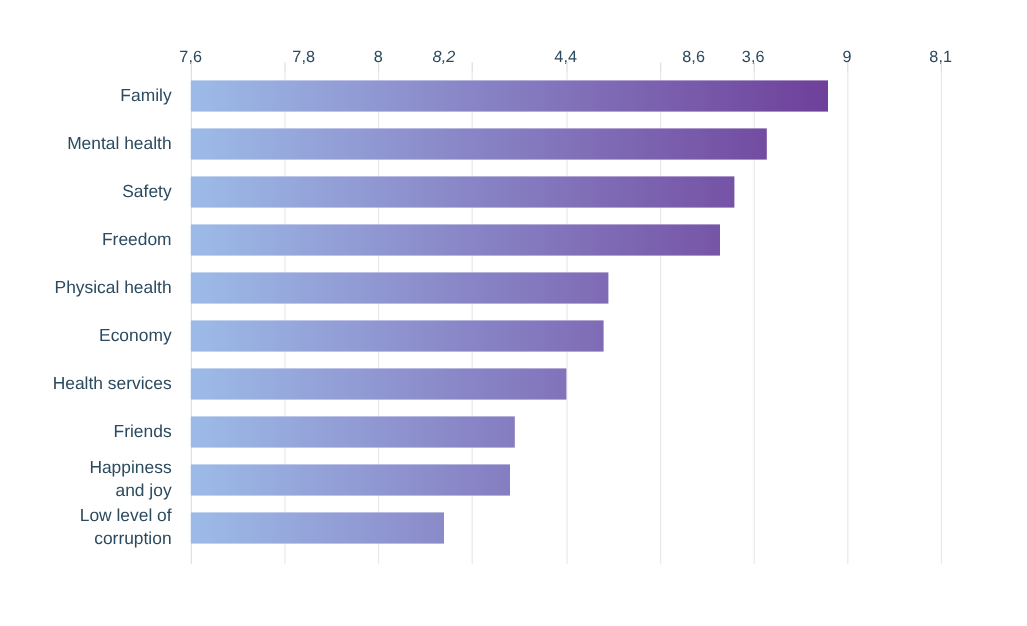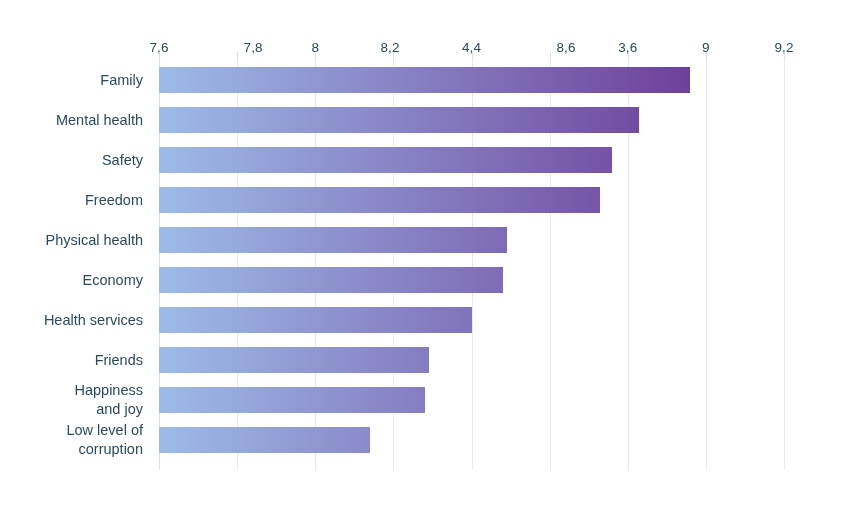--- a/index.html
+++ b/index.html
@@ -106,31 +106,31 @@
 
 <div id="chart-root">
 
   <div id="x-axis">
       <div class="tick-label" style="left: 159px;">7,6</div>
       <div class="tick-mark" style="left: 159px;"></div>
       <div class="tick-label" style="left: 237.125px; margin-left: 16px;">7,8</div>
       <div class="tick-mark" style="left: 237.125px;"></div>
       <div class="tick-label" style="left: 315.25px;">8</div>
       <div class="tick-mark" style="left: 315.25px;"></div>
-      <div class="tick-label" style="left: 390px;">8,2</div>
+      <div class="tick-label" style="left: 370px; font-style: italic;">8,2</div>
       <div class="tick-mark" style="left: 393.375px;"></div>
       <div class="tick-label" style="left: 471.5px;">4,4</div>
       <div class="tick-mark" style="left: 471.5px;"></div>
-      <div class="tick-label" style="left: 566px;">8,6</div>
+      <div class="tick-label" style="left: 578px;">8,6</div>
       <div class="tick-mark" style="left: 549.625px;"></div>
       <div class="tick-label" style="left: 627.75px;">3,6</div>
       <div class="tick-mark" style="left: 627.75px;"></div>
       <div class="tick-label" style="left: 705.875px;">9</div>
       <div class="tick-mark" style="left: 705.875px;"></div>
-      <div class="tick-label" style="left: 784px;">9,2</div>
+      <div class="tick-label" style="left: 784px;">8,1</div>
       <div class="tick-mark" style="left: 784px;"></div>
     </div>
 
   <div id="plot-area">
     <div id="gridlines">
         <div class="gridline axis-origin" style="left: 0px;"></div>
         <div class="gridline" style="left: 78.125px;"></div>
         <div class="gridline" style="left: 156.25px;"></div>
         <div class="gridline" style="left: 234.375px;"></div>
         <div class="gridline" style="left: 312.5px;"></div>

